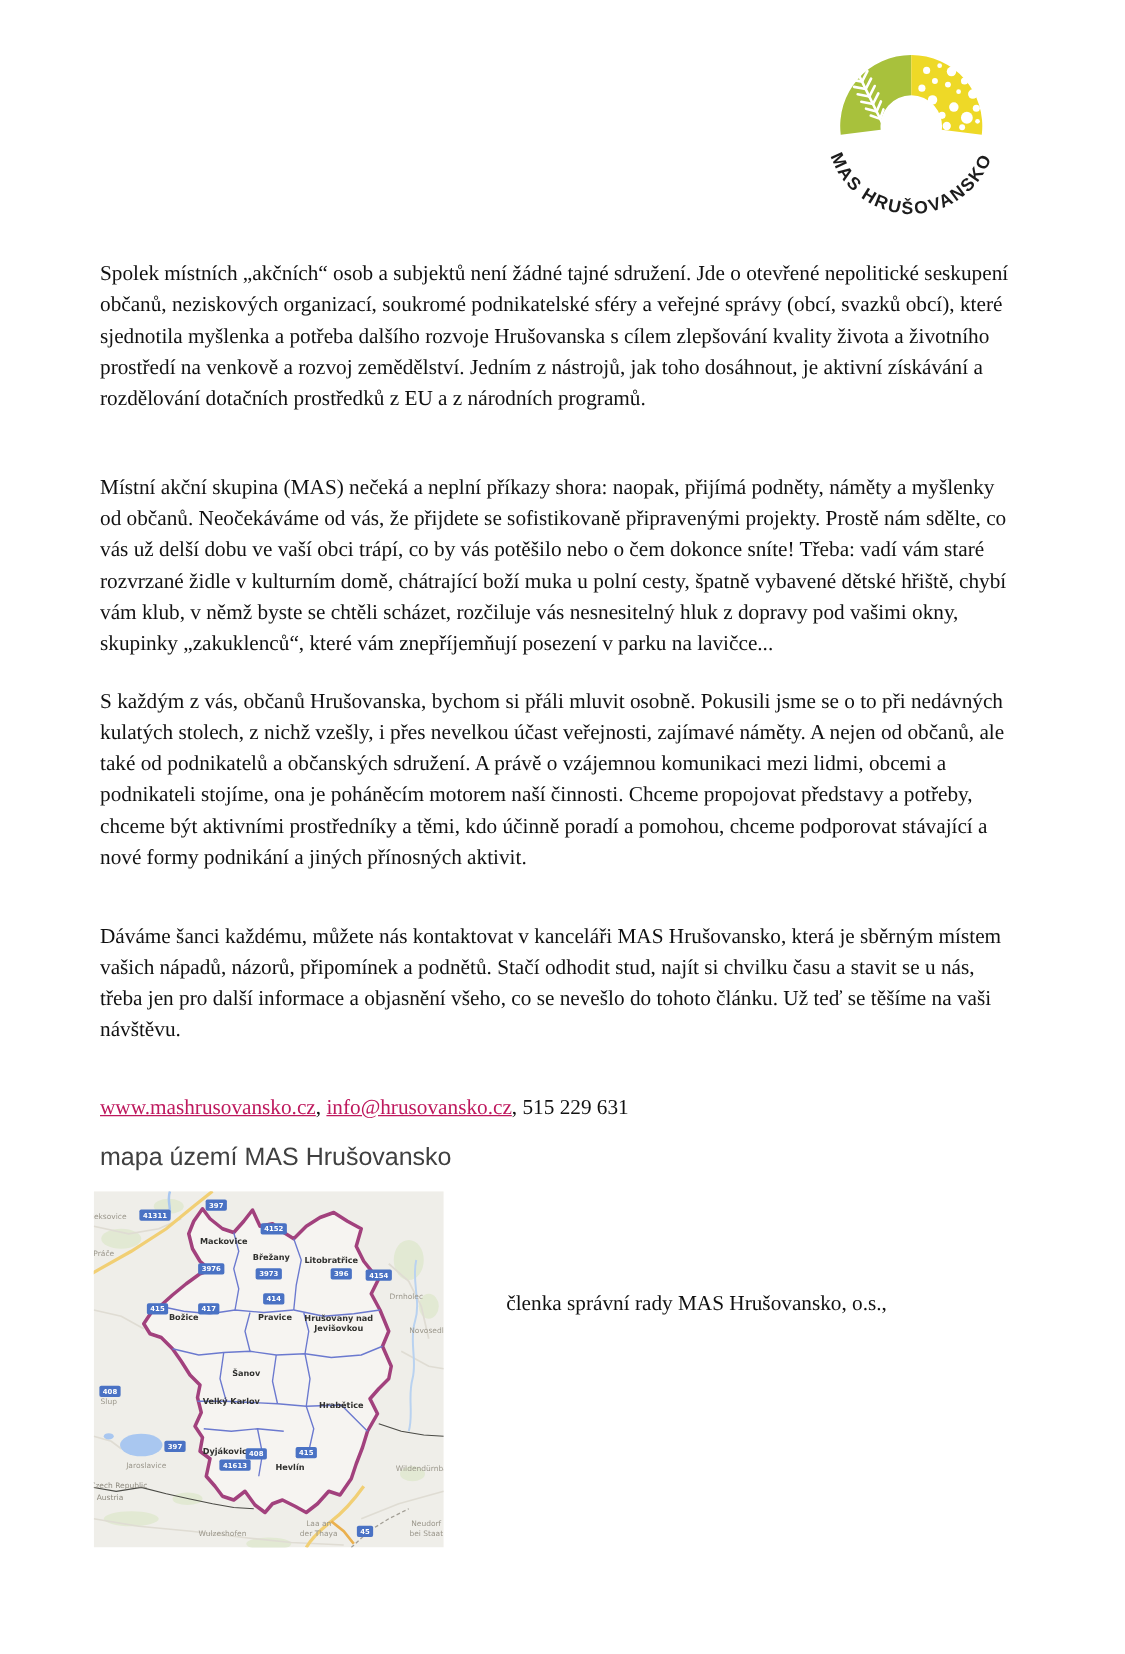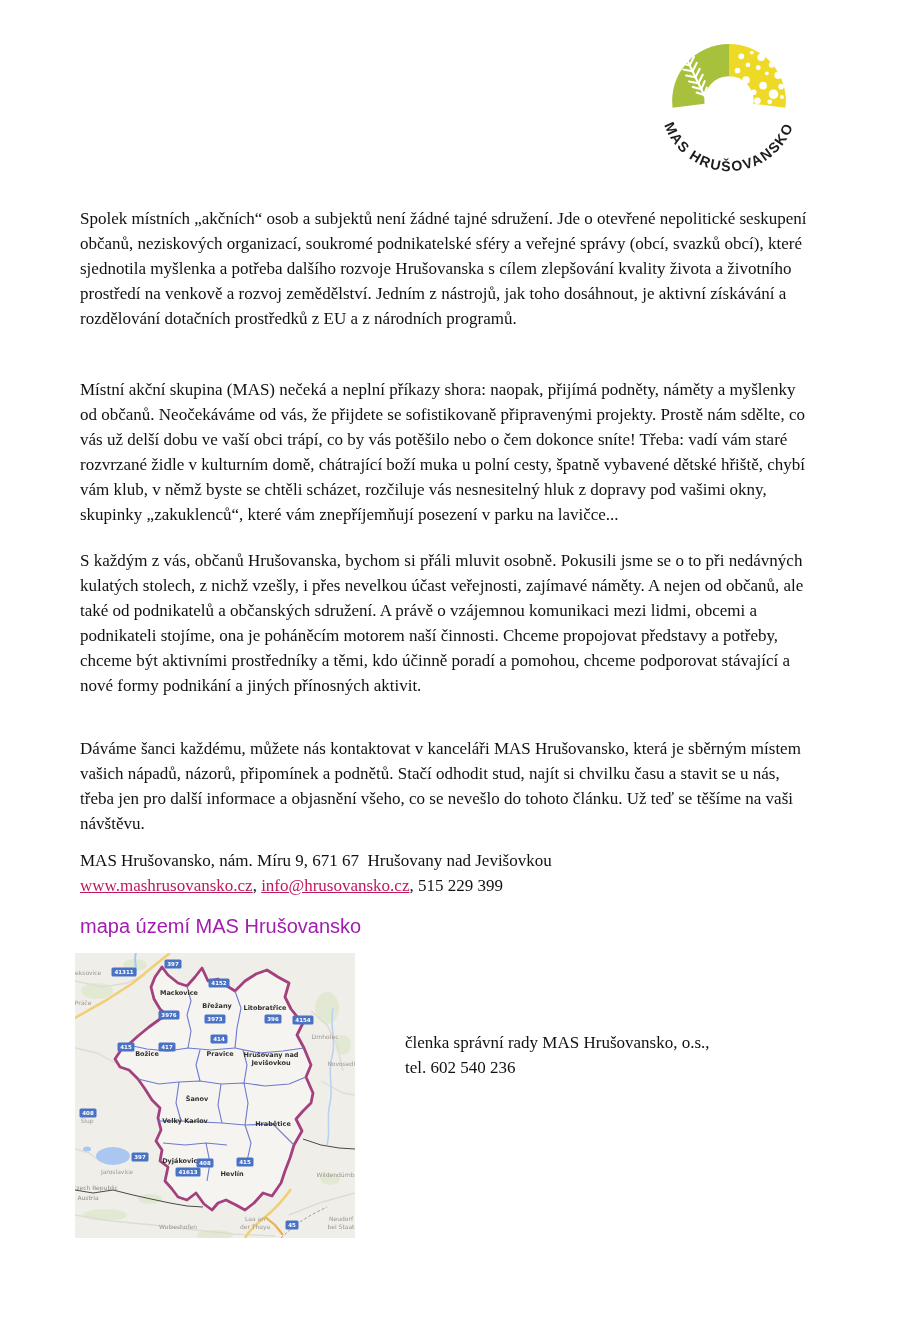--- a/index.html
+++ b/index.html
@@ -9,21 +9,21 @@
   .title{position:absolute;left:80px;top:82px;width:640px;font-size:17.5px;line-height:25px;font-weight:bold;margin:0;}
   #p1{top:129px;width:545px;}
   #p2{top:206px;}
   #p3{top:377px;}
   #p4{top:548px;}
   #p5{top:736px;}
   .contact{position:absolute;left:80px;top:848px;width:730px;font-size:17px;line-height:25px;white-space:pre-wrap;}
   .links-line{position:absolute;left:80px;top:873px;width:730px;font-size:17px;line-height:25px;}
   .links-line a{color:#be185d;text-decoration:underline;}
   .map-heading{position:absolute;left:80px;top:915px;margin:0;font-family:"Liberation Sans","DejaVu Sans",sans-serif;
-               font-size:20px;font-weight:400;color:#a21caf;}
+               font-size:20px;font-weight:400;color:#404040;}
   .logo-wrap{position:absolute;left:658px;top:44px;width:142px;height:142px;}
   .map-wrap{position:absolute;left:75px;top:953px;width:280px;height:285px;}
   .map-wrap svg{display:block;width:280px;height:285px;}
   .signature{position:absolute;left:405px;top:1030px;width:420px;font-size:17px;line-height:25px;}
   svg text{font-family:"DejaVu Sans","Liberation Sans",sans-serif;}
   .town-label{font-size:6.5px;font-weight:bold;fill:#30302e;}
   .place-label{font-size:6px;fill:#9b978c;}
   .country-label{font-size:6px;fill:#8f8b80;}
   .shield-text{font-size:5.5px;font-weight:bold;fill:#ffffff;}
 </style>
@@ -87,22 +87,21 @@
         <textPath href="#logoTextArc" startOffset="4">MAS HRUŠOVANSKO</textPath>
       </text>
     </svg>
   </div>
 
   <div class="para" id="p2">Spolek místních „akčních“ osob a subjektů není žádné tajné sdružení. Jde o otevřené nepolitické seskupení občanů, neziskových organizací, soukromé podnikatelské sféry a veřejné správy (obcí, svazků obcí), které sjednotila myšlenka a potřeba dalšího rozvoje Hrušovanska s cílem zlepšování kvality života a životního prostředí na venkově a rozvoj zemědělství. Jedním z nástrojů, jak toho dosáhnout, je aktivní získávání a rozdělování dotačních prostředků z EU a z národních programů.</div>
   <div class="para" id="p3">Místní akční skupina (MAS) nečeká a neplní příkazy shora: naopak, přijímá podněty, náměty a myšlenky od občanů. Neočekáváme od vás, že přijdete se sofistikovaně připravenými projekty. Prostě nám sdělte, co vás už delší dobu ve vaší obci trápí, co by vás potěšilo nebo o čem dokonce sníte! Třeba: vadí vám staré rozvrzané židle v kulturním domě, chátrající boží muka u polní cesty, špatně vybavené dětské hřiště, chybí vám klub, v němž byste se chtěli scházet, rozčiluje vás nesnesitelný hluk z dopravy pod vašimi okny, skupinky „zakuklenců“, které vám znepříjemňují posezení v parku na lavičce...</div>
   <div class="para" id="p4">S každým z vás, občanů Hrušovanska, bychom si přáli mluvit osobně. Pokusili jsme se o to při nedávných kulatých stolech, z nichž vzešly, i přes nevelkou účast veřejnosti, zajímavé náměty. A nejen od občanů, ale také od podnikatelů a občanských sdružení. A právě o vzájemnou komunikaci mezi lidmi, obcemi a podnikateli stojíme, ona je poháněcím motorem naší činnosti. Chceme propojovat představy a potřeby, chceme být aktivními prostředníky a těmi, kdo účinně poradí a pomohou, chceme podporovat stávající a nové formy podnikání a jiných přínosných aktivit.</div>
   <div class="para" id="p5">Dáváme šanci každému, můžete nás kontaktovat v kanceláři MAS Hrušovansko, která je sběrným místem vašich nápadů, názorů, připomínek a podnětů. Stačí odhodit stud, najít si chvilku času a stavit se u nás, třeba jen pro další informace a objasnění všeho, co se nevešlo do tohoto článku. Už teď se těšíme na vaši návštěvu.</div>
 
-  <div class="contact">MAS Hrušovansko, nám. Míru 9, 671 67  Hrušovany nad Jevišovkou</div>
-  <div class="links-line"><a href="#">www.mashrusovansko.cz</a><span>, </span><a href="#">info@hrusovansko.cz</a><span>, </span><span>515 229 399</span></div>
+  <div class="links-line"><a href="#">www.mashrusovansko.cz</a><span>, </span><a href="#">info@hrusovansko.cz</a><span>, </span><span>515 229 631</span></div>
 
   <h2 class="map-heading">mapa území MAS Hrušovansko</h2>
 
   <div class="map-wrap">
     <svg viewBox="0 0 280 285">
       <rect x="0" y="0" width="280" height="285" fill="#efeee9"></rect>
 
       <g fill="#e2e9d3">
         <ellipse cx="22" cy="38" rx="16" ry="8"></ellipse>
           <ellipse cx="60" cy="12" rx="12" ry="6"></ellipse>
@@ -256,16 +255,15 @@
           <g>
             <rect x="210.5" y="267.5" width="13" height="9" rx="1.5" fill="#4a72c4"></rect>
             <text x="217" y="274" text-anchor="middle" class="shield-text">45</text>
           </g>
         </g>
     </svg>
   </div>
 
   <div class="signature">
     <div>členka správní rady MAS Hrušovansko, o.s.,</div>
-    <div>tel. 602 540 236</div>
   </div>
 
 </div>
 
 </body></html>

